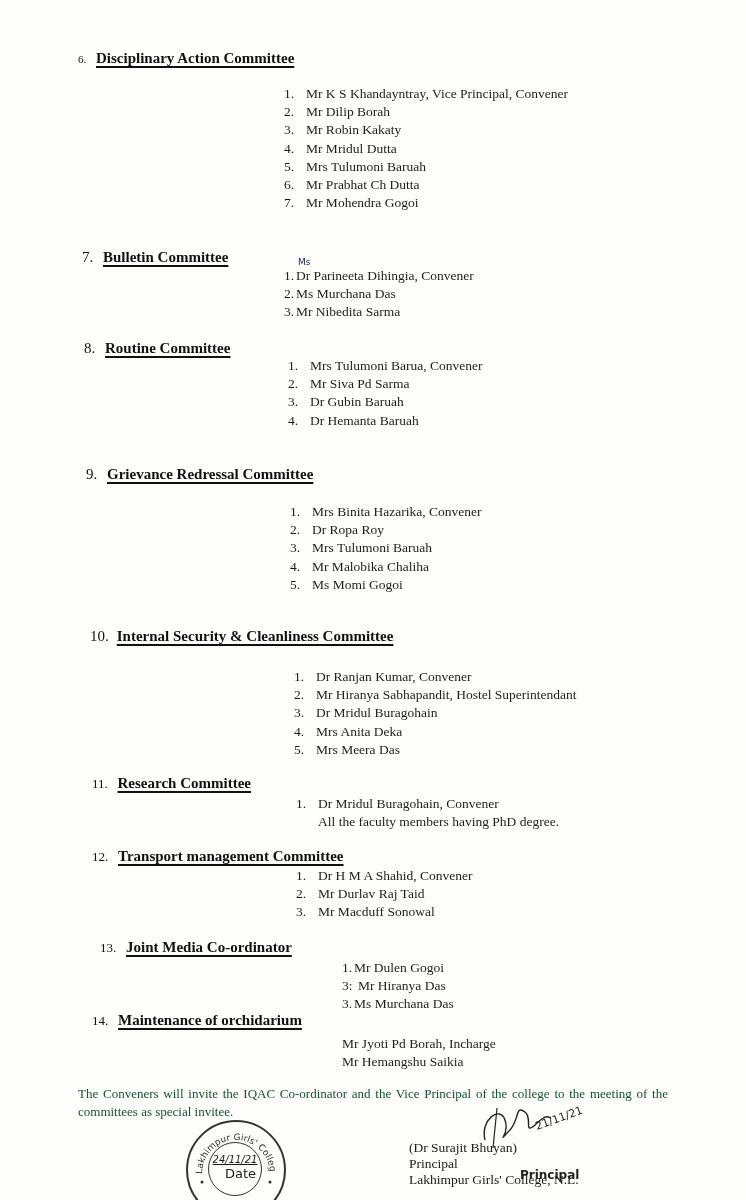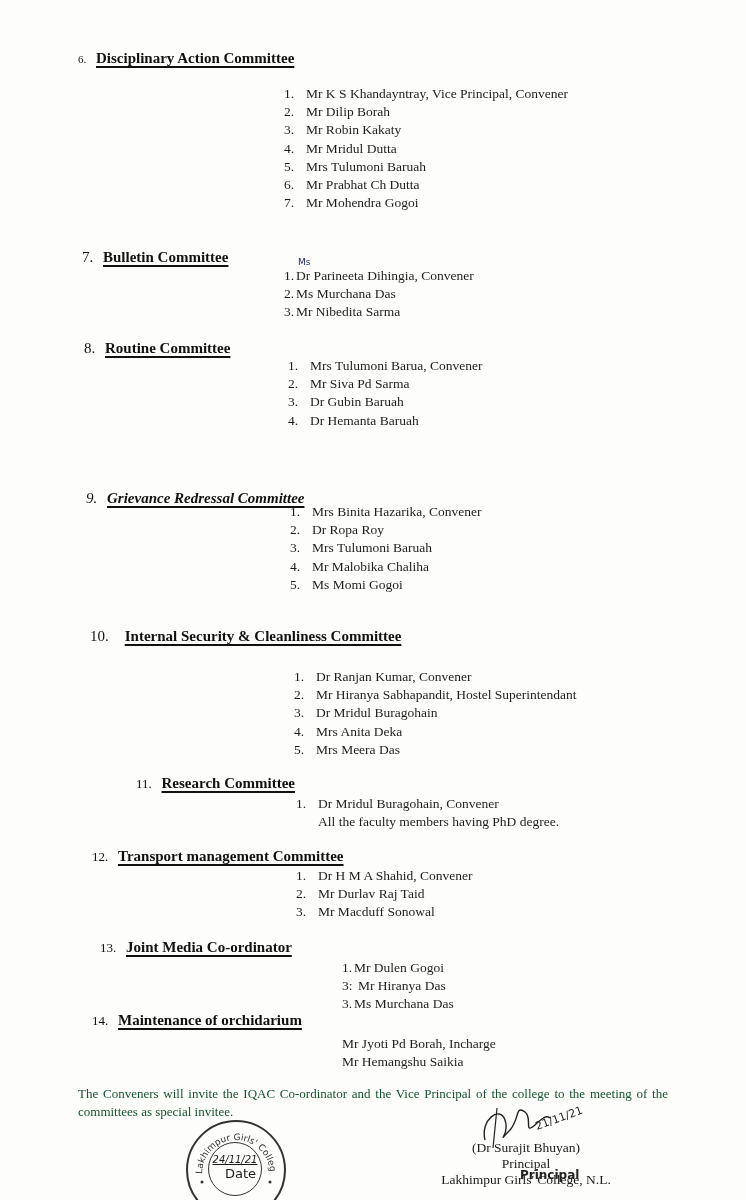--- a/index.html
+++ b/index.html
@@ -51,22 +51,22 @@
   .seal-inner {
     position: absolute; left: 20px; top: 20px; width: 52px; height: 52px;
     border-radius: 50%; border: 1.5px solid #333;
     font-size: 10px; text-align: center; line-height: 14px;
     font-family: "DejaVu Sans", sans-serif;
   }
   .seal-ring {
     position: absolute; left: 0; top: 0; width: 96px; height: 96px;
   }
   .sig-block {
-    position: absolute; left: 436px; top: 1140px; width: 180px;
-    text-align: center; font-size: 13.5px; line-height: 16px;
+    position: absolute; left: 409px; top: 1140px; width: 180px;
+    text-align: left; font-size: 13.5px; line-height: 16px;
   }
   .signature { position: absolute; left: 475px; top: 1100px; width: 120px; height: 50px; }
   .stamp-overlay {
     position: absolute; left: 520px; top: 1168px;
     font-family: "DejaVu Sans", sans-serif; font-weight: bold; font-size: 12px; color: #222;
   }
 </style>
 </head>
 <body>
 
@@ -143,21 +143,21 @@
     <li>
         <span class="idx">3.</span>
         <span>Dr Gubin Baruah</span>
       </li>
     <li>
         <span class="idx">4.</span>
         <span>Dr Hemanta Baruah</span>
       </li>
   </ul>
 
-  <div class="heading" style="left:86px; top:490px;font-style:italic;">
+  <div class="heading" style="left:86px; top:466px;">
     <span class="num">9.</span>
     <span class="title">Grievance Redressal Committee</span>
   </div>
   <ul class="list" style="left:290px; top:503px;">
     <li>
         <span class="idx">1.</span>
         <span>Mrs Binita Hazarika, Convener</span>
       </li>
     <li>
         <span class="idx">2.</span>
@@ -171,21 +171,21 @@
         <span class="idx">4.</span>
         <span>Mr Malobika Chaliha</span>
       </li>
     <li>
         <span class="idx">5.</span>
         <span>Ms Momi Gogoi</span>
       </li>
   </ul>
 
   <div class="heading" style="left:90px; top:628px;">
-    <span class="num" style="margin-right:16px;">10.</span><span class="title">Internal Security &amp; Cleanliness Committee</span>
+    <span class="num" style="margin-right:8px;">10.</span><span class="title">Internal Security &amp; Cleanliness Committee</span>
   </div>
   <ul class="list" style="left:294px; top:668px;">
     <li>
         <span class="idx">1.</span>
         <span>Dr Ranjan Kumar, Convener</span>
       </li>
     <li>
         <span class="idx">2.</span>
         <span>Mr Hiranya Sabhapandit, Hostel Superintendant</span>
       </li>
@@ -196,21 +196,21 @@
     <li>
         <span class="idx">4.</span>
         <span>Mrs Anita Deka</span>
       </li>
     <li>
         <span class="idx">5.</span>
         <span>Mrs Meera Das</span>
       </li>
   </ul>
 
-  <div class="heading" style="left:92px; top:775px;margin-left:44px;">
+  <div class="heading" style="left:92px; top:775px;">
     <span class="num" style="font-size:13px;">11.</span>
     <span class="title">Research Committee</span>
   </div>
   <ul class="list" style="left:296px; top:795px;">
     <li>
         <span class="idx">1.</span>
         <span>Dr Mridul Buragohain, Convener</span>
       </li>
     <li class="note-line">All the faculty members having PhD degree.</li>
   </ul>

